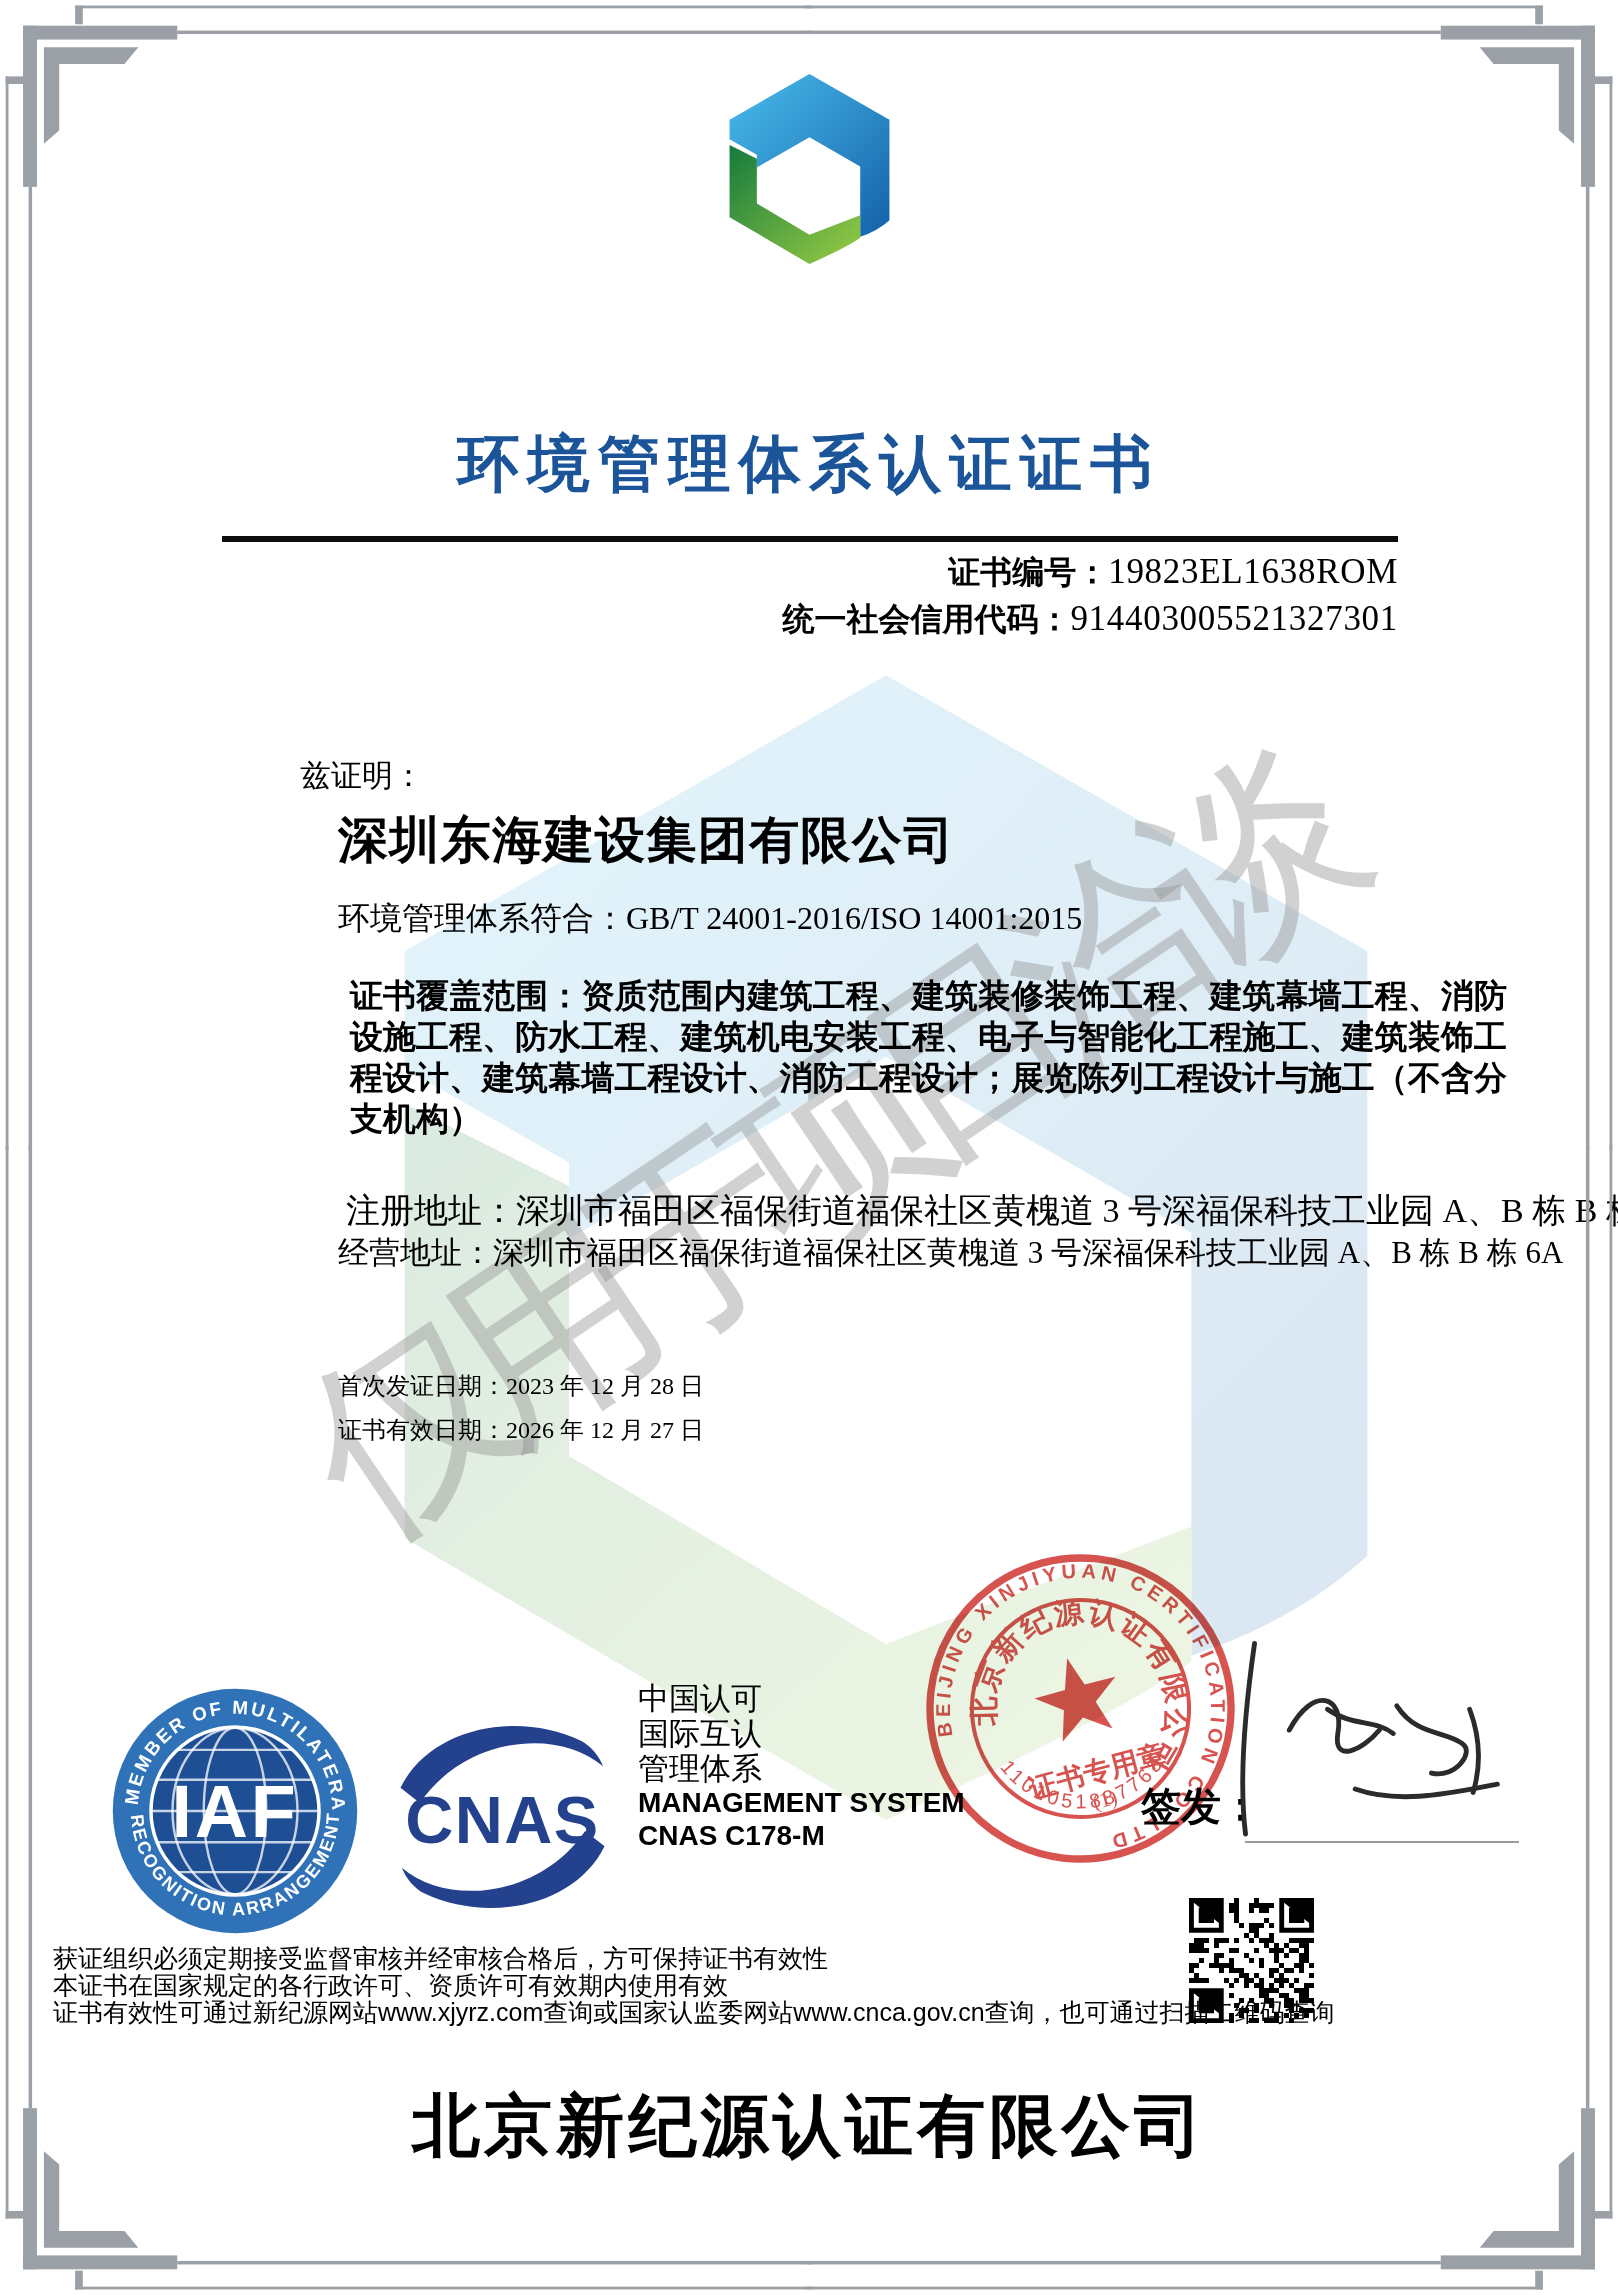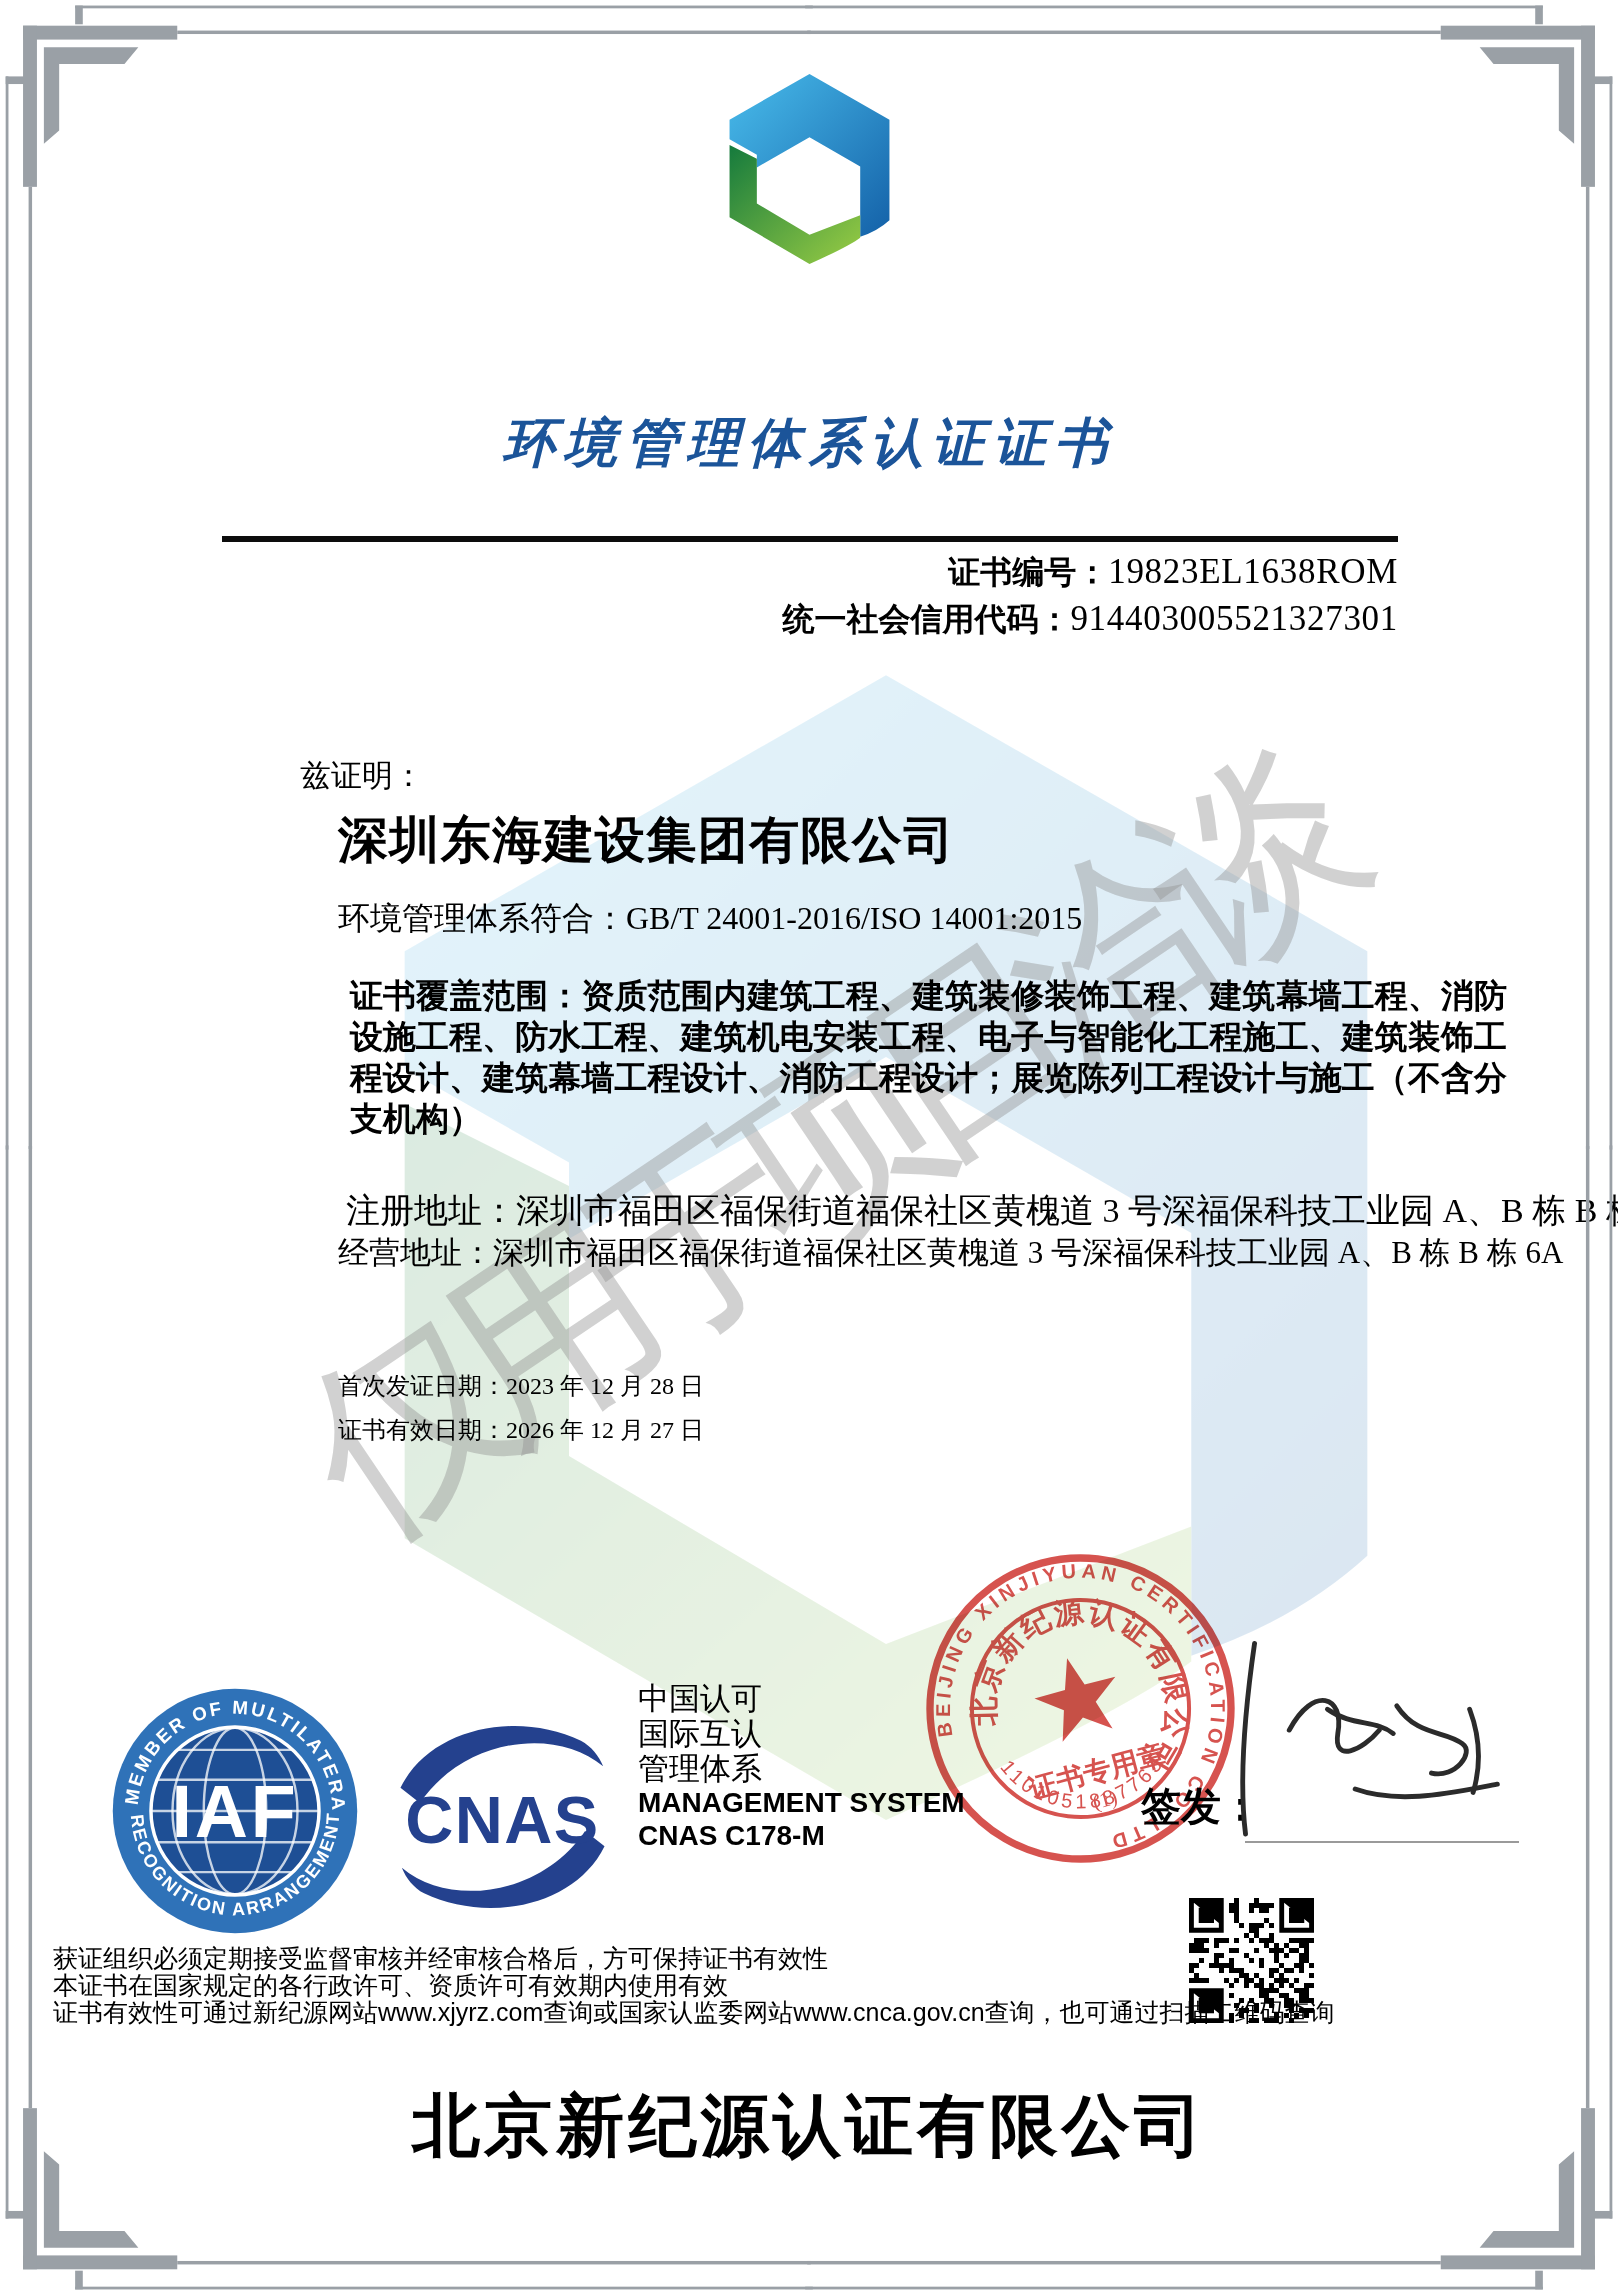--- a/index.html
+++ b/index.html
@@ -8,22 +8,22 @@
   
   .frame{position:absolute;left:0;top:0;z-index:6;pointer-events:none;}
   
   .wm-logo{position:absolute;left:299px;top:646px;width:1174px;opacity:.15;z-index:1;}
   .wm-text{position:absolute;left:820px;top:1153px;z-index:1;white-space:nowrap;
            font-size:205px;letter-spacing:-36px;color:rgba(145,145,145,.42);
            font-family:"Liberation Sans","DejaVu Sans",sans-serif;
            transform:translate(-50%,-50%) rotate(-34deg);}
   
   .brand-logo{position:absolute;left:712px;top:69px;width:195px;z-index:3;}
-  .title{position:absolute;left:0;top:408px;width:100%;text-align:center;z-index:3;
-         font-size:53px;font-weight:bold;letter-spacing:8.3px;color:#1b5499;font-style:italic;}
+  .title{position:absolute;left:0;top:422px;width:100%;text-align:center;z-index:3;
+         font-size:62px;font-weight:bold;letter-spacing:8.3px;color:#1b5499;}
   .hr-line{position:absolute;left:222px;top:536px;width:1176px;height:6.3px;background:#0d0d0d;z-index:3;}
   .meta{position:absolute;right:220px;text-align:right;z-index:3;white-space:nowrap;}
   .meta .lab{font-family:"Liberation Sans","DejaVu Sans",sans-serif;font-weight:bold;font-size:32px;}
   .meta .val{font-size:35px;letter-spacing:0.7px;}
   
   .intro{position:absolute;left:300px;top:755px;font-size:31px;z-index:3;}
   .company{position:absolute;left:338px;top:807px;font-size:50px;font-weight:bold;z-index:3;letter-spacing:1.4px;}
   .standard{position:absolute;left:338px;top:897px;font-size:32px;z-index:3;}
   .scope{position:absolute;left:338px;top:976px;width:1157px;font-size:33px;font-weight:bold;
          line-height:41px;text-align:justify;z-index:3;margin-left:12px;}

